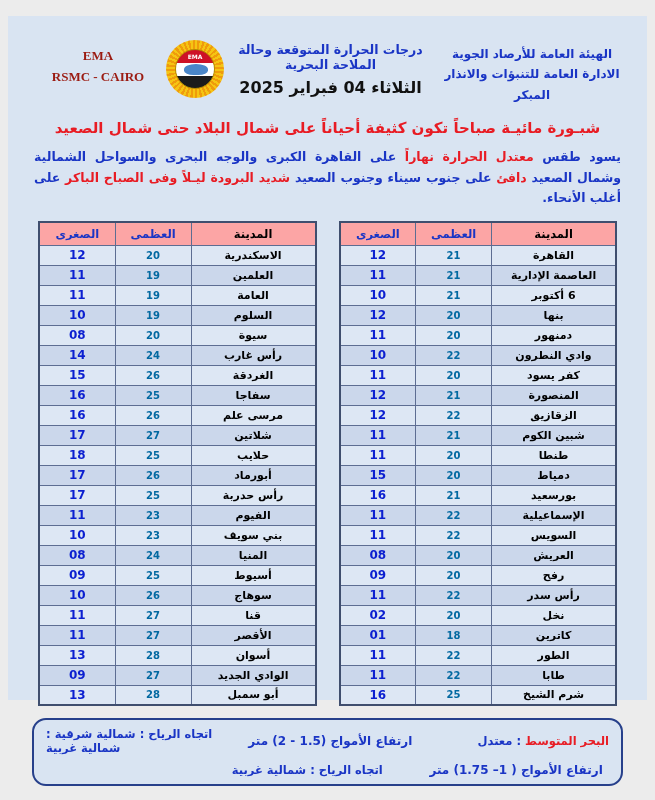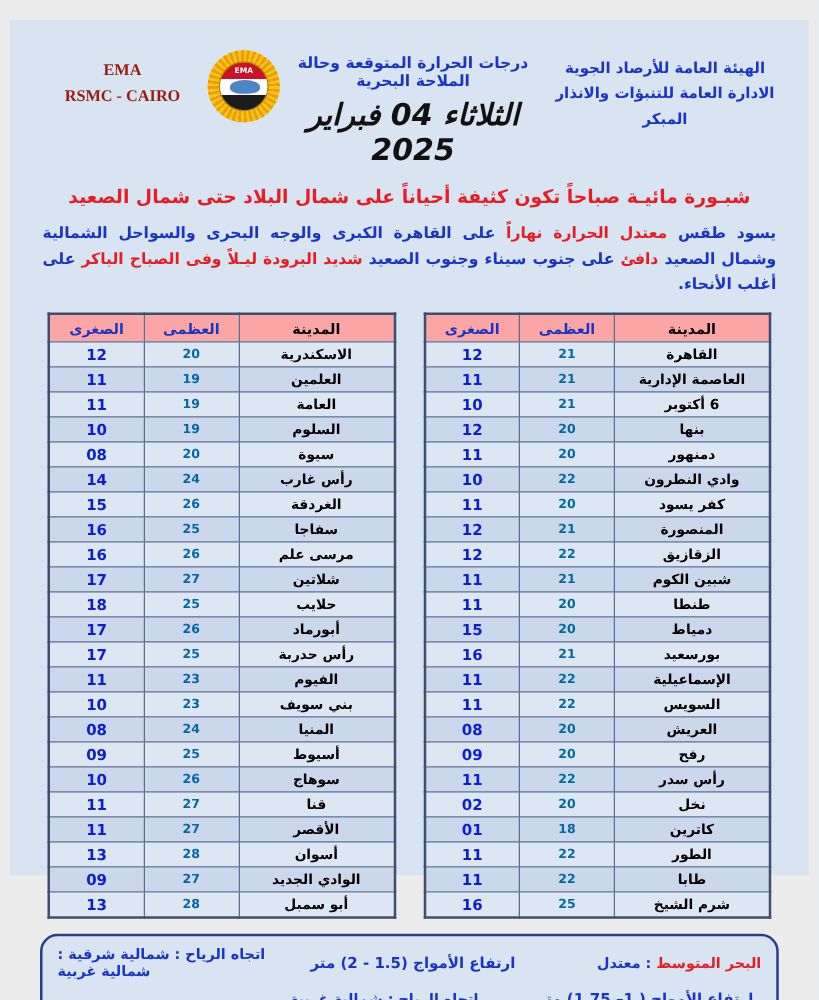--- a/index.html
+++ b/index.html
@@ -35,21 +35,21 @@
     width:40px; height:40px; border-radius:50%; position:relative; overflow:hidden;
     background:linear-gradient(to bottom,#ce1126 0 34%,#ffffff 34% 68%,#1b1b1b 68% 100%);
     border:1px solid #b48a00;
   }
   .logo-ema { position:absolute; top:3px; left:0; right:0; text-align:center;
     color:#fff; font-size:6px; font-weight:bold; }
   .logo-cloud { position:absolute; top:14px; left:8px; width:24px; height:11px;
     background:#4a86c8; border-radius:50% 50% 40% 40%; }
   .center-block { flex:1; text-align:center; direction:rtl; margin-top:10px; }
   .center-title { font-size:12.5px; font-weight:bold; }
-  .center-date { font-size:24px; font-weight:bold; color:#111; margin-top:6px;font-style:italic; }
+  .center-date { font-size:16px; font-weight:bold; color:#111; margin-top:6px; }
   .org-block {
     direction:rtl; text-align:center; font-size:12px; font-weight:bold;
     line-height:1.7; width:190px; margin-top:12px;
   }
 
   
   .headline {
     direction:rtl; text-align:center; font-size:15px; font-weight:bold;
     margin-top:14px; padding:0 4px;
   }

